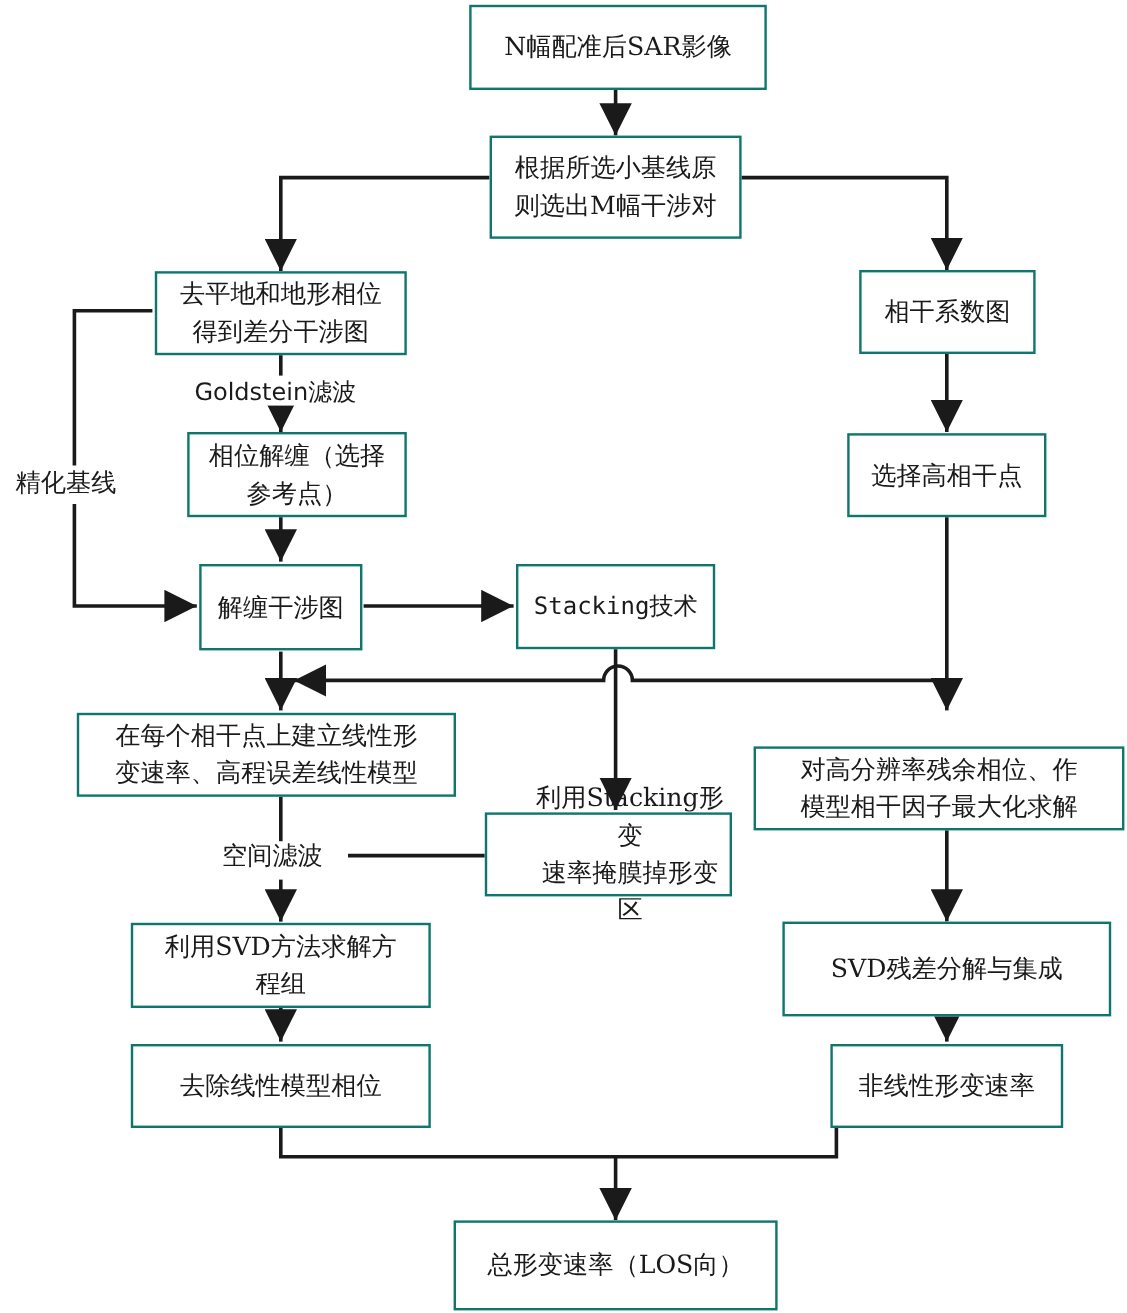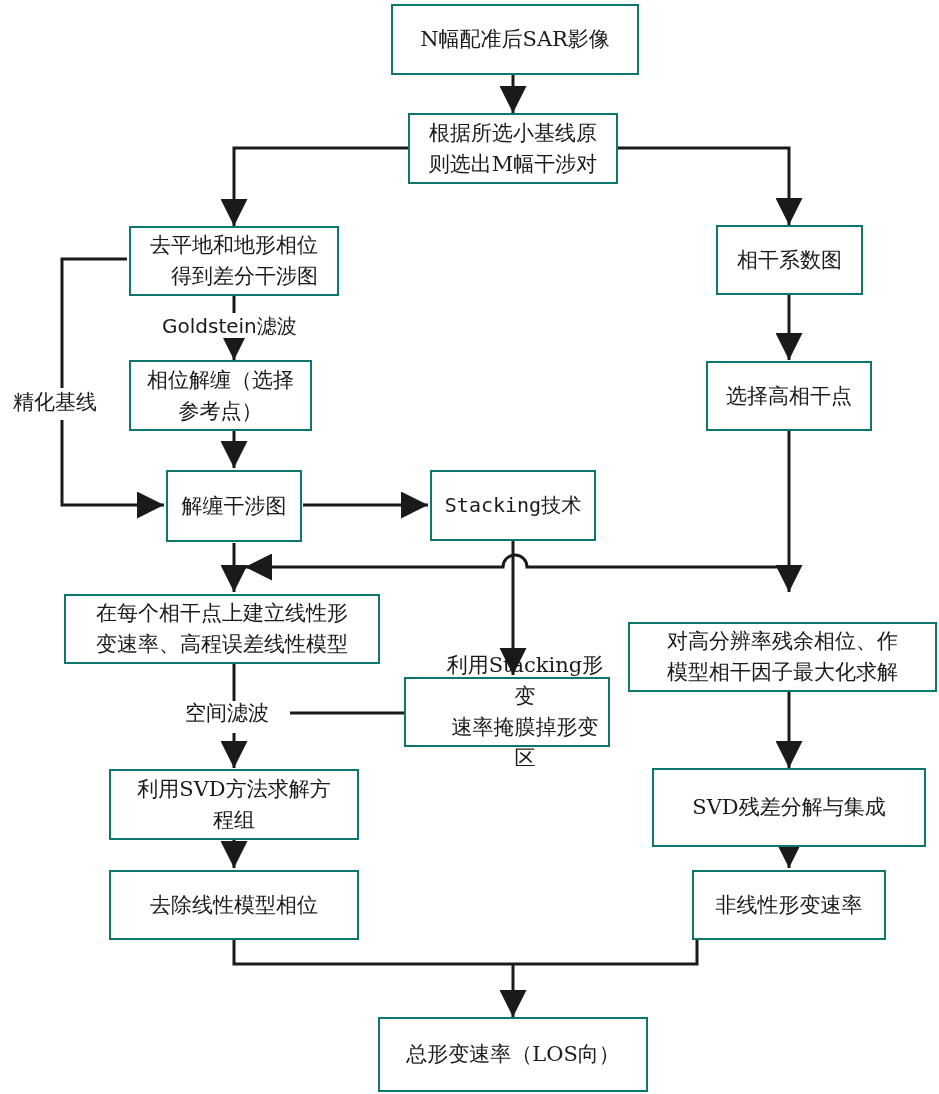--- a/index.html
+++ b/index.html
@@ -62,27 +62,27 @@
     <path d="M789,662 L789,768" marker-end="url(#ahl)"></path>
 
     <path d="M789,846 L789,868" marker-end="url(#ahl)"></path>
 
     <path d="M234,935 L234,964 L697,964 L697,935"></path>
     <path d="M513,964 L513,1017" marker-end="url(#ahl)"></path>
   </g>
 </svg>
 
 <div class="box" style="left:391px;top:4px;width:248px;height:71px;">N幅配准后SAR影像</div>
-<div class="box" style="left:408px;top:113px;width:210px;height:71px;">根据所选小基线原
+<div class="box" style="left:408px;top:113px;width:210px;height:86px;">根据所选小基线原
 则选出M幅干涉对</div>
-<div class="box sans" style="left:129px;top:226px;width:210px;height:70px;text-align:right;">去平地和地形相位
+<div class="box sans" style="left:129px;top:226px;width:210px;height:70px;">去平地和地形相位
 得到差分干涉图</div>
 <div class="box sans" style="left:716px;top:225px;width:147px;height:70px;">相干系数图</div>
 <div class="label" style="left:162px;top:314px;">Goldstein滤波</div>
-<div class="box sans" style="left:129px;top:360px;width:183px;height:71px;">相位解缠（选择
+<div class="box sans" style="left:156px;top:360px;width:183px;height:71px;">相位解缠（选择
 参考点）</div>
 <div class="box sans" style="left:706px;top:361px;width:166px;height:70px;">选择高相干点</div>
 <div class="label" style="left:13px;top:390px;font-size:21px;">精化基线</div>
 <div class="box sans" style="left:166px;top:470px;width:136px;height:72px;">解缠干涉图</div>
 <div class="box" style="left:430px;top:470px;width:166px;height:71px;font-family:'DejaVu Sans Mono','Liberation Mono',monospace;font-size:20px;">Stacking技术</div>
 <div class="box" style="left:64px;top:594px;width:316px;height:70px;">在每个相干点上建立线性形
 变速率、高程误差线性模型</div>
 <div class="box" style="left:628px;top:594px;width:309px;height:70px;margin-top:28px;">对高分辨率残余相位、作
 模型相干因子最大化求解</div>
 <div class="box" style="left:404px;top:677px;width:206px;height:70px;padding-left:40px;">利用Stacking形变

